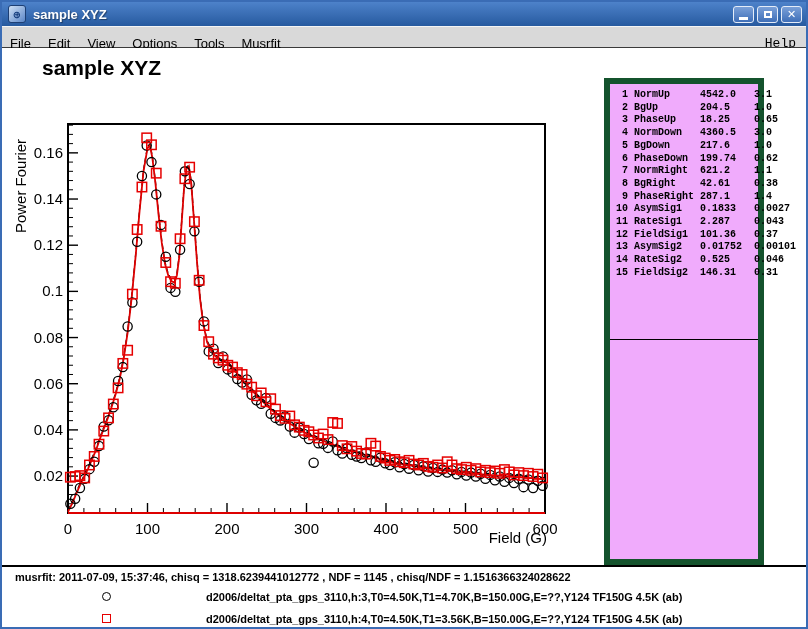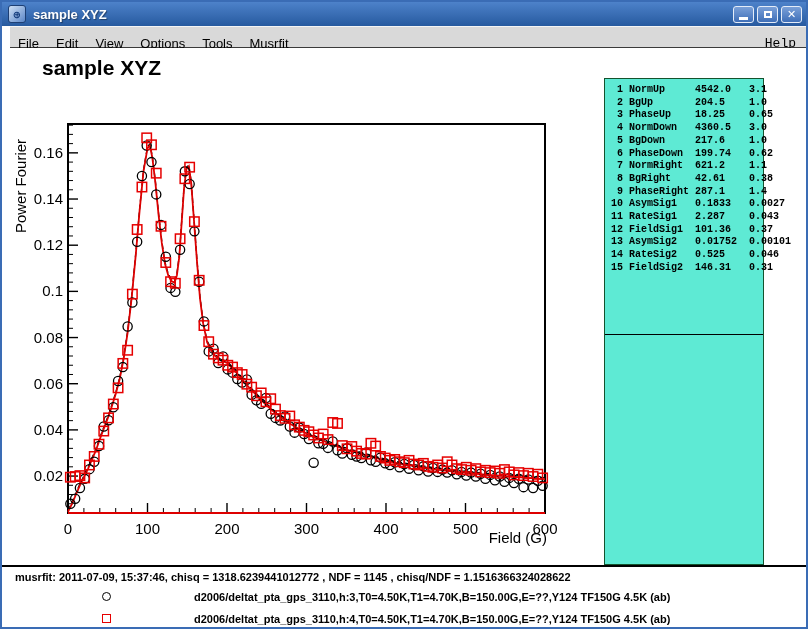--- a/index.html
+++ b/index.html
@@ -15,45 +15,45 @@
   .title{color:#fff;font-weight:bold;font-size:13px;margin-left:7px;flex:1;
          text-shadow:1px 1px 1px rgba(0,0,0,.4);}
   .winbtns{display:flex;gap:3px;}
   .wbtn{width:21px;height:17px;background:linear-gradient(#7aa0d8,#3f6fb8);border:1px solid #e4ecf8;
         border-radius:3px;display:inline-flex;align-items:center;justify-content:center;color:#fff;
         font:bold 11px/1 "DejaVu Sans",sans-serif;cursor:default;}
   .glyph-min{display:inline-block;width:9px;height:3px;background:#fff;margin-top:8px;}
   .glyph-max{display:inline-block;width:8px;height:7px;border:2px solid #fff;}
   
   .menubar{height:22px;background:#d9d9d9;border-top:1px solid #f4f4f4;border-bottom:1px solid #3a3a3a;
-           display:flex;align-items:center;padding:12px 10px 0 8px;font-size:13px;color:#000;margin-left:8px;}
+           display:flex;align-items:center;padding:12px 10px 0 8px;font-size:13px;color:#000;}
   .menu-item{margin-right:17px;cursor:default;}
   .menu-item.right{margin-left:auto;margin-right:0;font-family:Liberation Mono, monospace;}
   
   .canvas{position:relative;height:517px;background:#fff;}
   svg text{font-family:"Liberation Sans",sans-serif;fill:#000;}
   .plot-title{font-size:21px;font-weight:bold;}
   .tick-label-y{font-size:15px;}
   .tick-label-x{font-size:15px;}
   .axis-title{font-size:15px;}
   
-  .side-panel{position:absolute;left:602px;top:30px;width:160px;height:487px;border:1px solid #14532d;
-              background:#5eead4;}
+  .side-panel{position:absolute;left:602px;top:30px;width:160px;height:487px;border:6px solid #14532d;
+              background:#f0abfc;}
   .params{height:256px;border-bottom:1px solid #000;padding:5px 0 0 6px;
           font:bold 10px/12.7px "Liberation Mono","DejaVu Sans Mono",monospace;white-space:pre;color:#000;}
   .theory{padding:9px 0 0 6px;font:bold 11px/13.8px "Liberation Mono","DejaVu Sans Mono",monospace;
           white-space:pre;color:#000;}
   
   .statsbar{position:relative;height:62px;border-top:2px solid #000;background:#fff;}
   .fitinfo{position:absolute;top:4px;left:13px;font-size:11px;font-weight:bold;color:#000;}
   .legend-row{position:absolute;left:0;width:100%;height:18px;}
   .legend-marker{position:absolute;left:100px;top:2px;}
   .lg-circle{width:9px;height:9px;border:1.5px solid #000;border-radius:50%;}
   .lg-square{width:9px;height:9px;border:1.5px solid #e60000;}
-  .legend-label{position:absolute;left:192px;top:1px;font-size:11px;font-weight:bold;color:#000;}
+  .legend-label{position:absolute;left:204px;top:1px;font-size:11px;font-weight:bold;color:#000;}
 </style>
 </head>
 <body>
 
 <div class="window">
 
   <div class="titlebar">
     <span class="app-icon">⊕</span>
     <span class="title">sample XYZ</span>
     <span class="winbtns" id="winbtns">
@@ -399,18 +399,18 @@
 
   <div class="statsbar">
     <div class="fitinfo">musrfit: 2011-07-09, 15:37:46, chisq = 1318.6239441012772 , NDF = 1145 , chisq/NDF = 1.1516366324028622</div>
     <div id="legend">
         <div class="legend-row" style="top: 23px;">
           <span class="legend-marker lg-circle"></span>
           <span class="legend-label">d2006/deltat_pta_gps_3110,h:3,T0=4.50K,T1=4.70K,B=150.00G,E=??,Y124 TF150G 4.5K (ab)</span>
         </div>
         <div class="legend-row" style="top: 45px;">
           <span class="legend-marker lg-square"></span>
-          <span class="legend-label">d2006/deltat_pta_gps_3110,h:4,T0=4.50K,T1=4.70K,B=150.00G,E=??,Y124 TF150G 4.5K (ab)</span>
+          <span class="legend-label">d2006/deltat_pta_gps_3110,h:4,T0=4.50K,T1=3.56K,B=150.00G,E=??,Y124 TF150G 4.5K (ab)</span>
         </div>
       </div>
   </div>
 
 </div>
 
 </body></html>

